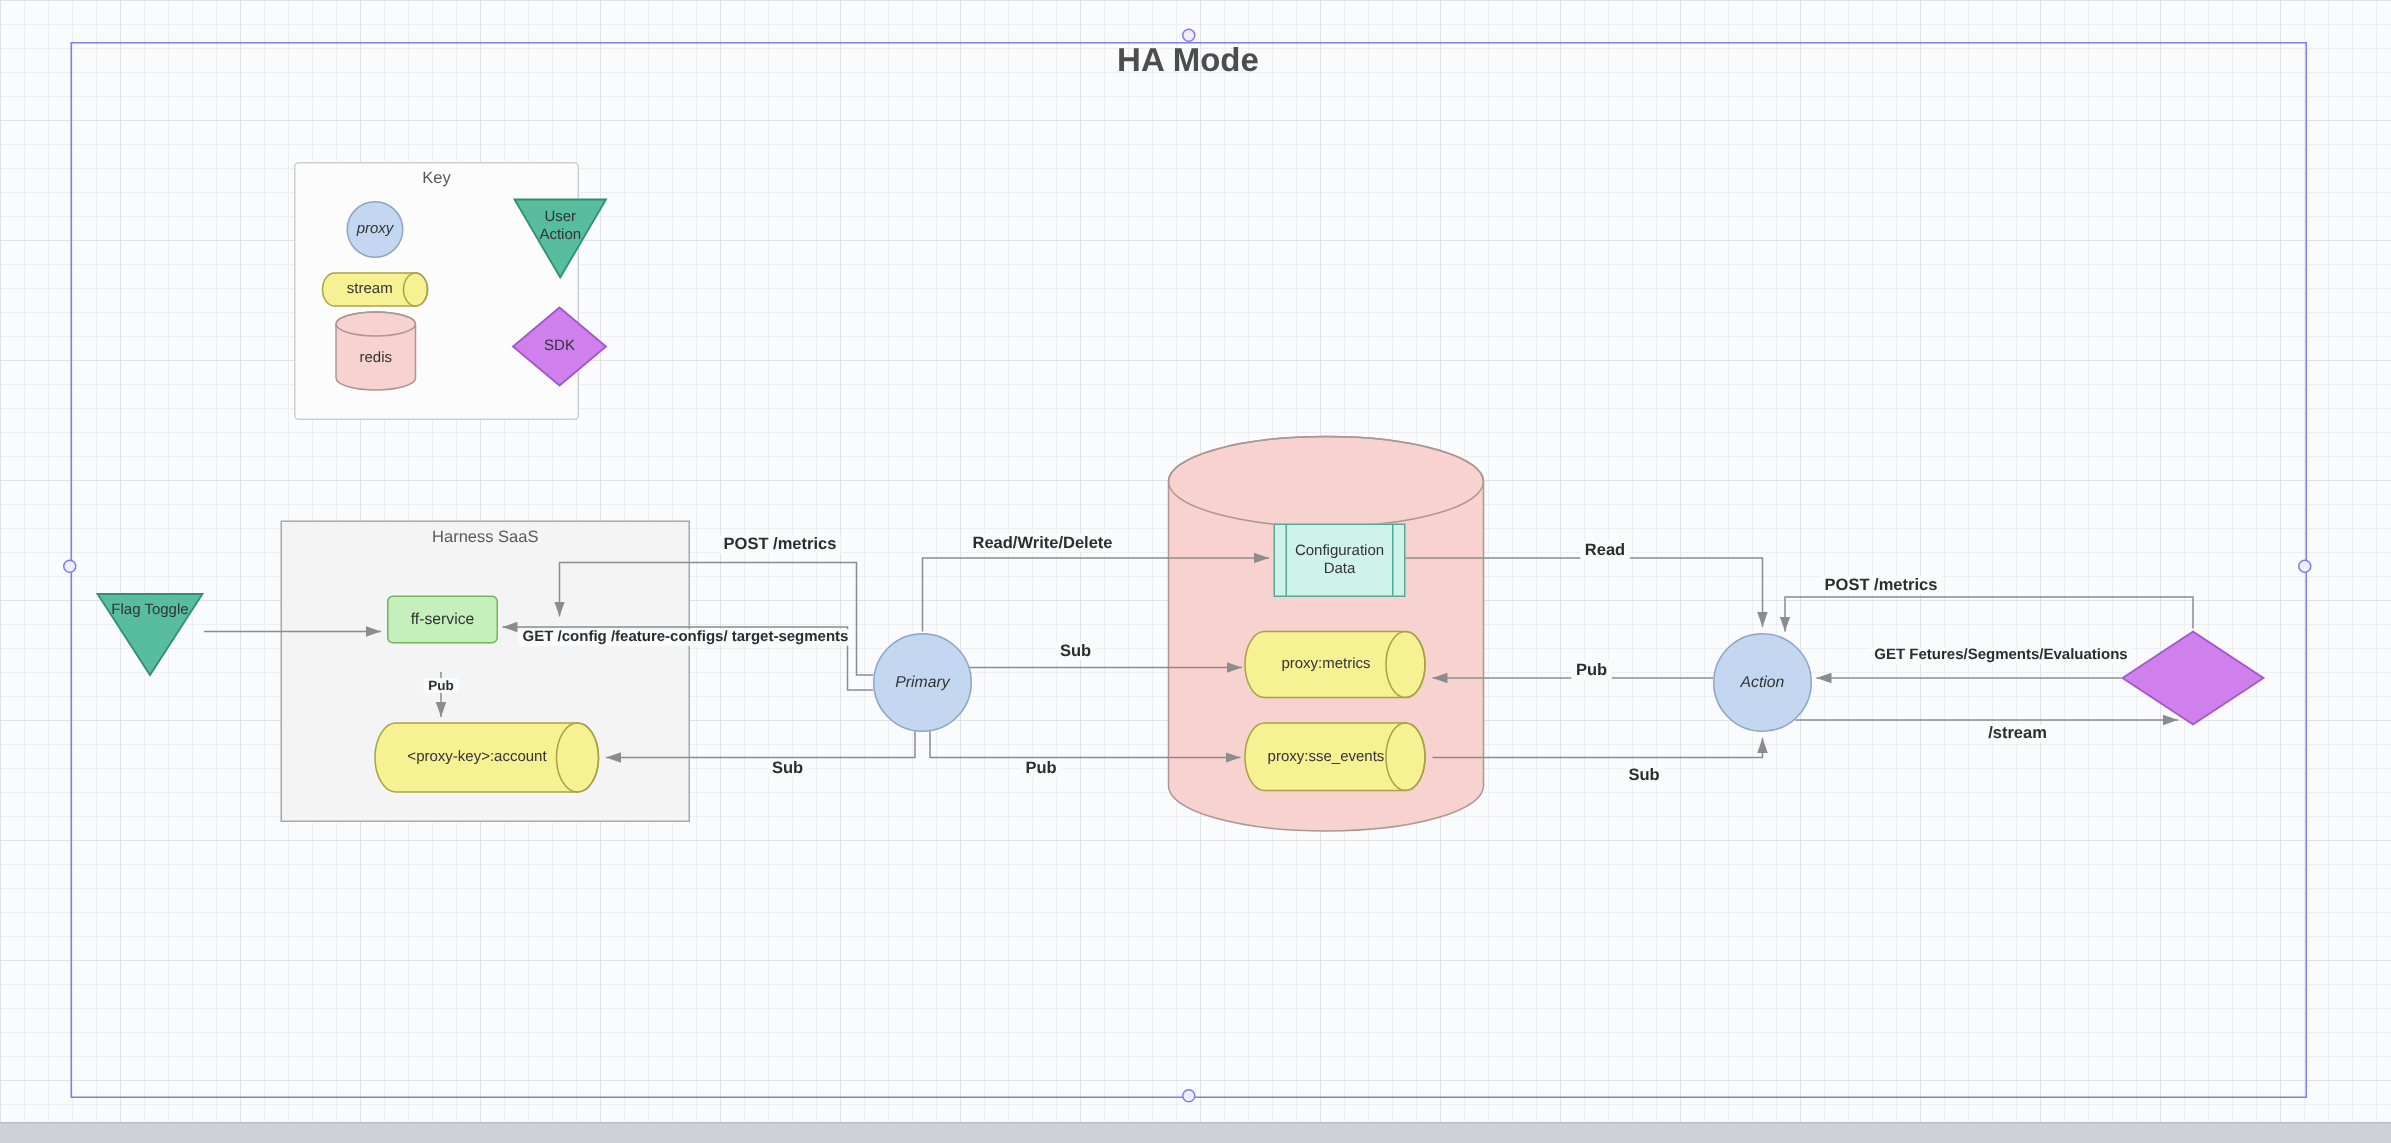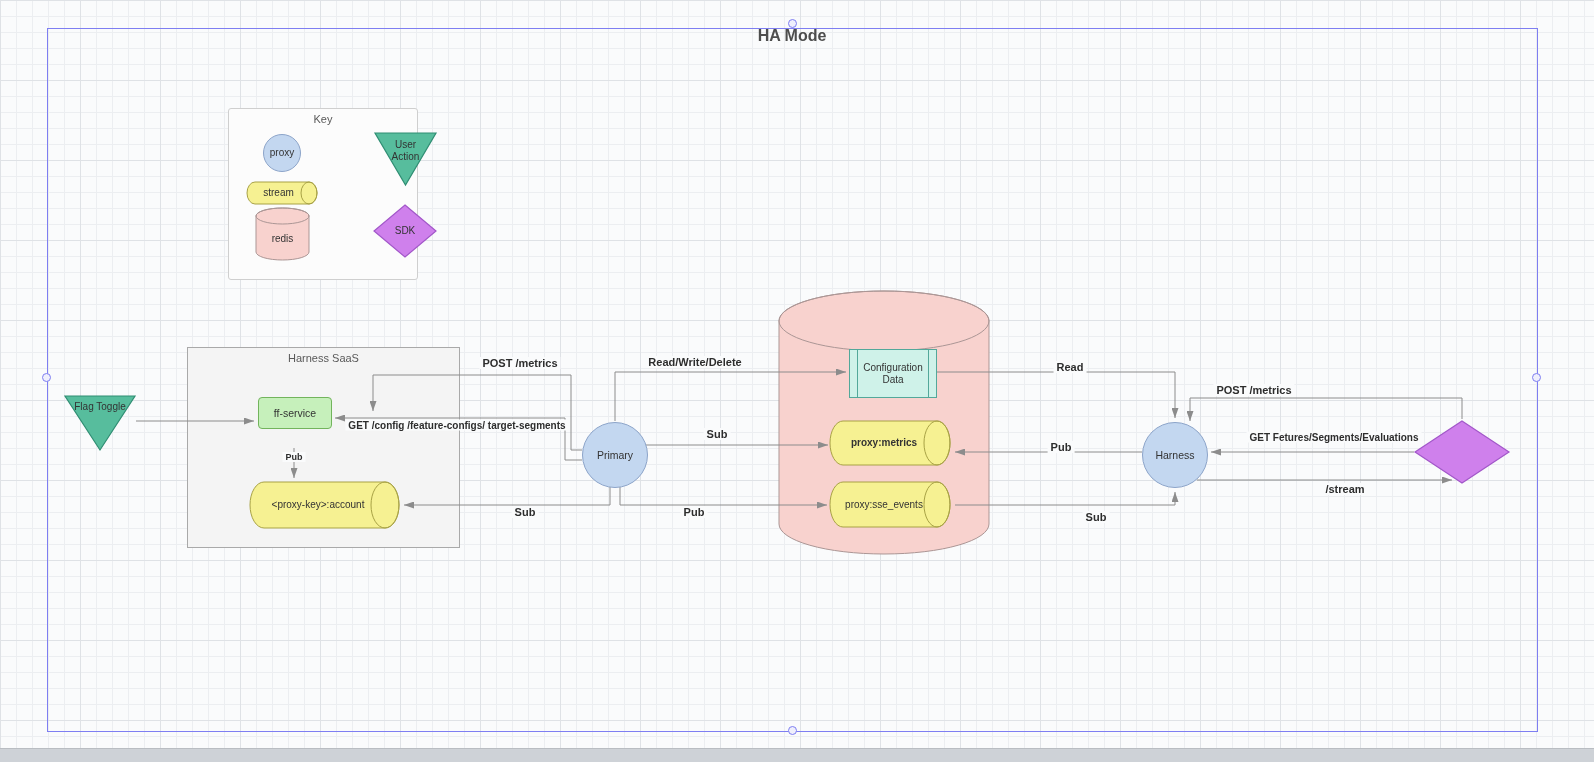--- a/index.html
+++ b/index.html
@@ -9,28 +9,28 @@
     background-color:var(--c-canvas-bg);
     background-image:
       linear-gradient(to right, var(--c-grid-major) 1px, transparent 1px),
       linear-gradient(to bottom, var(--c-grid-major) 1px, transparent 1px),
       linear-gradient(to right, var(--c-grid-minor) 1px, transparent 1px),
       linear-gradient(to bottom, var(--c-grid-minor) 1px, transparent 1px);
     background-size:80px 80px,80px 80px,16px 16px,16px 16px;
   }
   .selection-rect{position:absolute;left:47px;top:28px;width:1489px;height:702px;border:1px solid var(--c-selection);}
   .handle{position:absolute;width:9px;height:9px;border-radius:50%;background:#efeffc;border:1px solid var(--c-selection);box-sizing:border-box;}
-  .title{position:absolute;left:692px;top:27px;width:200px;text-align:center;font-size:16px;font-weight:bold;color:var(--c-title-text);}
+  .title{position:absolute;left:692px;top:27px;width:200px;text-align:center;font-size:22px;font-weight:bold;color:var(--c-title-text);}
   .node{position:absolute;box-sizing:border-box;}
   .shape{position:absolute;left:0;top:0;overflow:visible;display:block;}
   .node-label{position:absolute;inset:0;display:flex;align-items:center;justify-content:center;text-align:center;color:#333;font-size:10.5px;line-height:1.2;}
   .container-label{position:absolute;top:4px;left:0;right:0;text-align:center;font-size:11px;color:#595959;}
   .key-box{background:var(--c-keybox-fill);border:1px solid var(--c-keybox-stroke);border-radius:3px;}
   .harness-box{background:var(--c-container-fill);border:1px solid var(--c-container-stroke);padding-left:32px;}
-  .circle-blue{background:var(--c-blue-fill);border:1px solid var(--c-blue-stroke);border-radius:50%;}
+  .circle-blue{background:var(--c-blue-fill);border:1px solid var(--c-blue-stroke);border-radius:50%;font-style:italic;}
   .rect-green{background:var(--c-green-fill);border:1px solid var(--c-green-stroke);border-radius:4px;}
   .config-box{background:var(--c-cyan-fill);border:1px solid var(--c-cyan-stroke);}
   .proc-line{position:absolute;top:0;bottom:0;width:0;border-left:1px solid var(--c-cyan-stroke);}
   .proc-line.l{left:7px}.proc-line.r{right:7px}
   .sh-teal{fill:var(--c-teal-fill);stroke:var(--c-teal-stroke);stroke-width:1.2;}
   .sh-purple{fill:var(--c-purple-fill);stroke:var(--c-purple-stroke);stroke-width:1.2;}
   .sh-yellow{fill:var(--c-yellow-fill);stroke:var(--c-yellow-stroke);stroke-width:1;}
   .sh-pink{fill:var(--c-pink-fill);stroke:var(--c-pink-stroke);stroke-width:1;}
   .rim{fill:none;}
   .edge{fill:none;stroke:var(--c-edge);stroke-width:1;}
@@ -40,21 +40,21 @@
   .edge-label.sm{font-size:9px;}
   .bottombar{position:absolute;left:0;right:0;bottom:0;height:13px;background:var(--c-scrollbar);border-top:1px solid #b9bdc2;}
 </style>
 </head>
 <body>
 
 <div class="stage">
 
   <div class="selection-rect"></div>
 
-  <div class="node key-box" style="left:196px;top:108px;width:190px;height:172px;margin-left:32px;">
+  <div class="node key-box" style="left:196px;top:108px;width:190px;height:172px;">
     <div class="container-label">Key</div>
 
     <div class="node circle-blue" style="left:34px;top:25px;width:38px;height:38px;">
       <span class="node-label" style="font-size:10px;">proxy</span>
     </div>
 
     <div class="node" style="left:145px;top:23px;width:63px;height:55px;">
       <svg class="shape" width="63" height="55" viewBox="0 0 63 55">
         <polygon class="sh-teal" points="1,1 62,1 31.5,53"></polygon>
       </svg>
@@ -140,38 +140,38 @@
   <div class="node circle-blue" style="left:582px;top:422px;width:66px;height:66px;">
     <span class="node-label">Primary</span>
   </div>
 
   <div class="node config-box" style="left:849px;top:349px;width:88px;height:49px;">
     <i class="proc-line l"></i>
     <i class="proc-line r"></i>
     <span class="node-label" style="font-size:10px;padding:0 2px;">Configuration Data</span>
   </div>
 
-  <div class="node" style="left:830px;top:420px;width:121px;height:46px;font-weight:bold;">
+  <div class="node" style="left:830px;top:420px;width:121px;height:46px;">
     <svg class="shape" width="121" height="46" viewBox="0 0 121 46">
       <path class="sh-yellow" d="M 13 1 L 107 1 A 13 22 0 0 1 107 45 L 13 45 A 13 22 0 0 1 13 1 Z"></path>
       <ellipse class="sh-yellow rim" cx="107" cy="23" rx="13" ry="22"></ellipse>
     </svg>
     <span class="node-label" style="font-size:10px;padding-right:13px;">proxy:metrics</span>
   </div>
 
   <div class="node" style="left:830px;top:481px;width:121px;height:47px;">
     <svg class="shape" width="121" height="47" viewBox="0 0 121 47">
       <path class="sh-yellow" d="M 13 1 L 107 1 A 13 22.5 0 0 1 107 46 L 13 46 A 13 22.5 0 0 1 13 1 Z"></path>
       <ellipse class="sh-yellow rim" cx="107" cy="23.5" rx="13" ry="22.5"></ellipse>
     </svg>
     <span class="node-label" style="font-size:10px;padding-right:13px;">proxy:sse_events</span>
   </div>
 
   <div class="node circle-blue" style="left:1142px;top:422px;width:66px;height:66px;">
-    <span class="node-label">Harness</span>
+    <span class="node-label">Action</span>
   </div>
 
   <div class="node" style="left:1414px;top:420px;width:96px;height:64px;">
     <svg class="shape" width="96" height="64" viewBox="0 0 96 64">
       <polygon class="sh-purple" points="48,1 95,32 48,63 1,32"></polygon>
     </svg>
   </div>
 
   <div class="edge-label sm" style="left:294px;top:457px;">Pub</div>
   <div class="edge-label" style="left:520px;top:363px;">POST /metrics</div>

